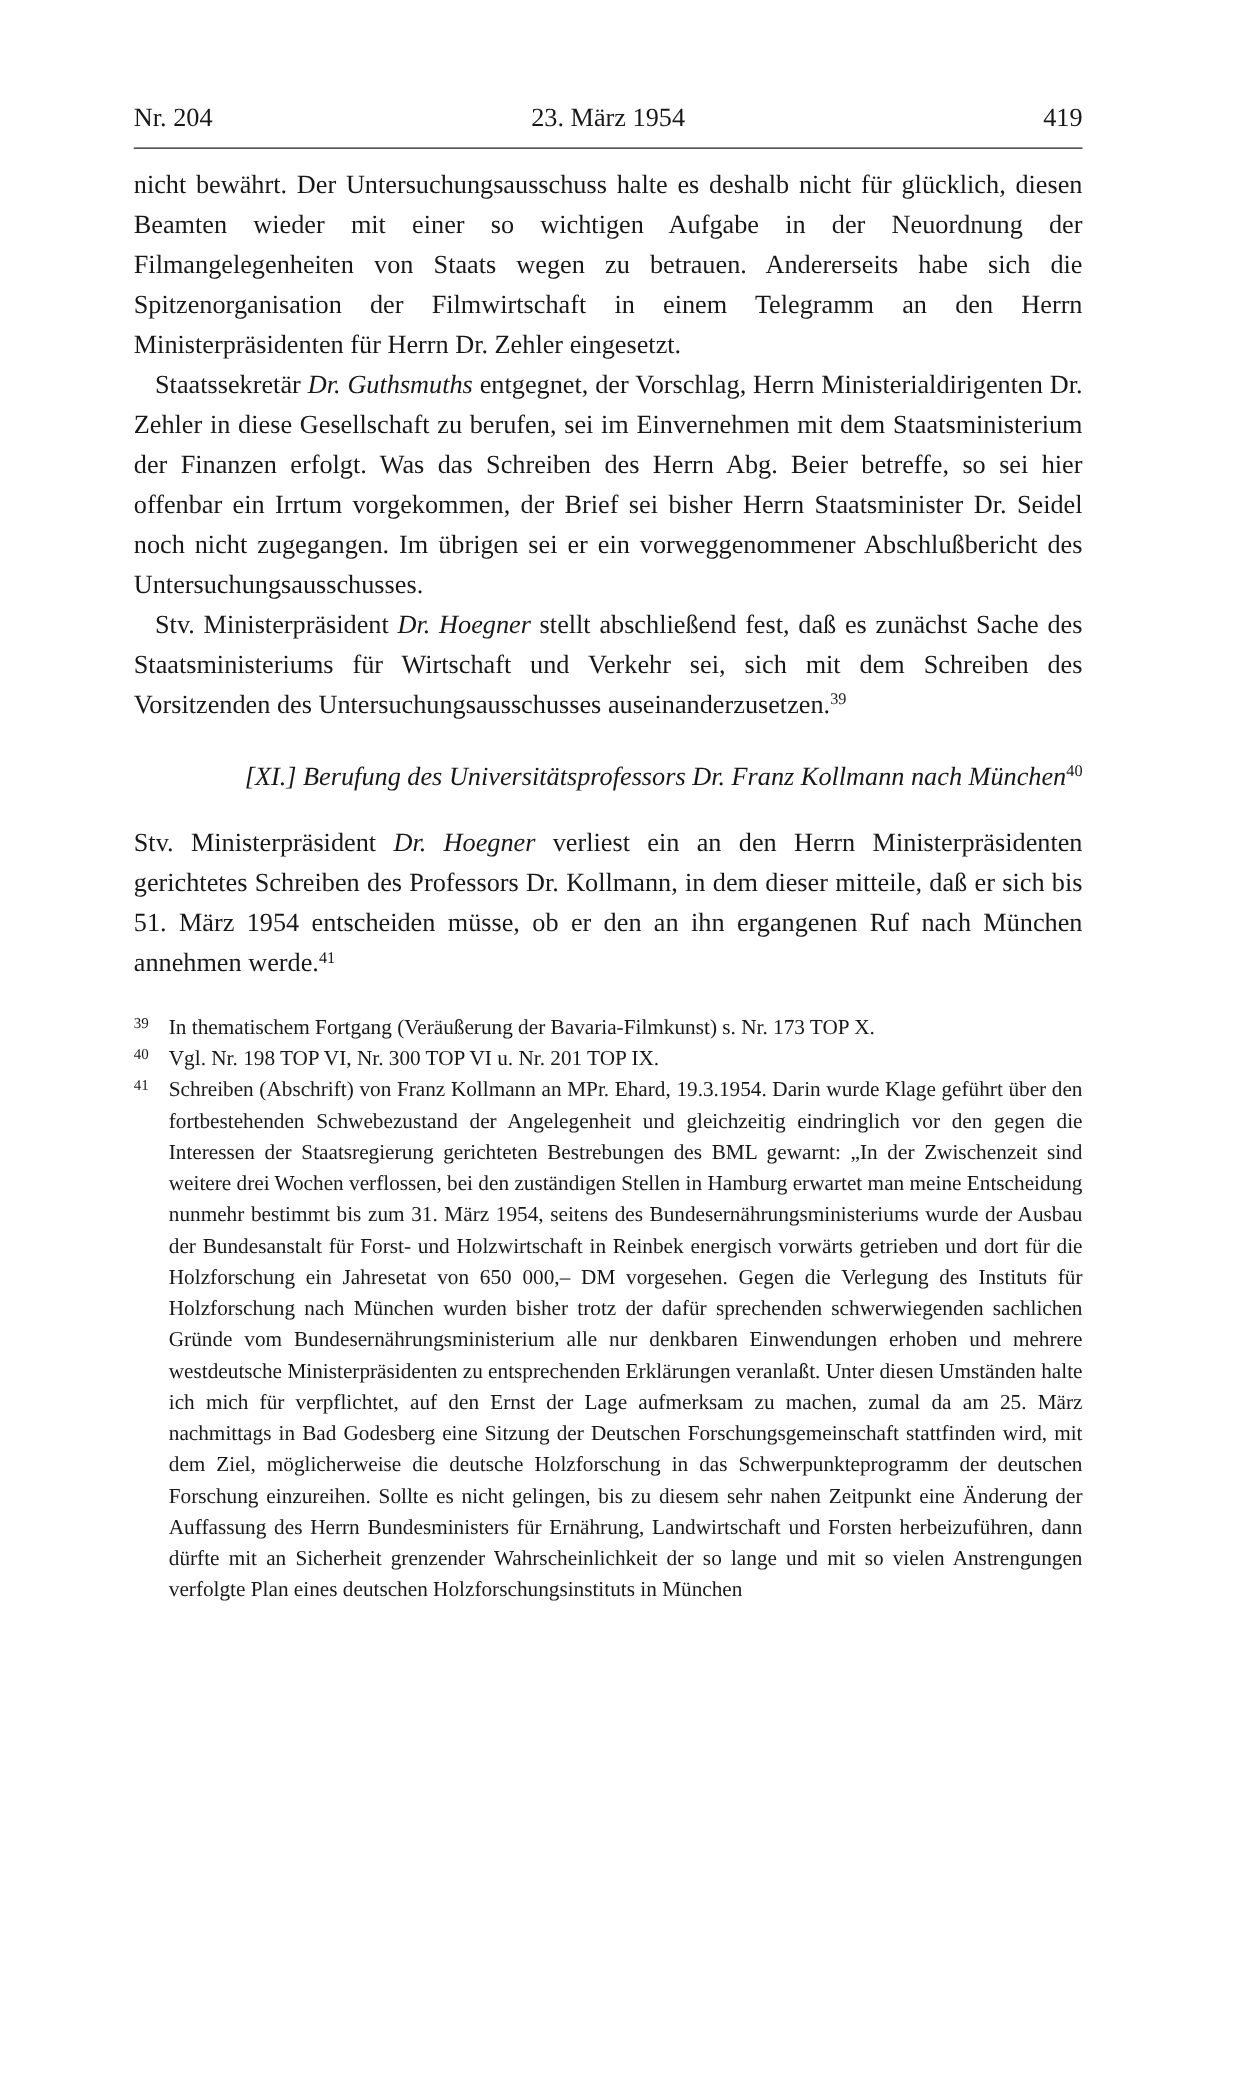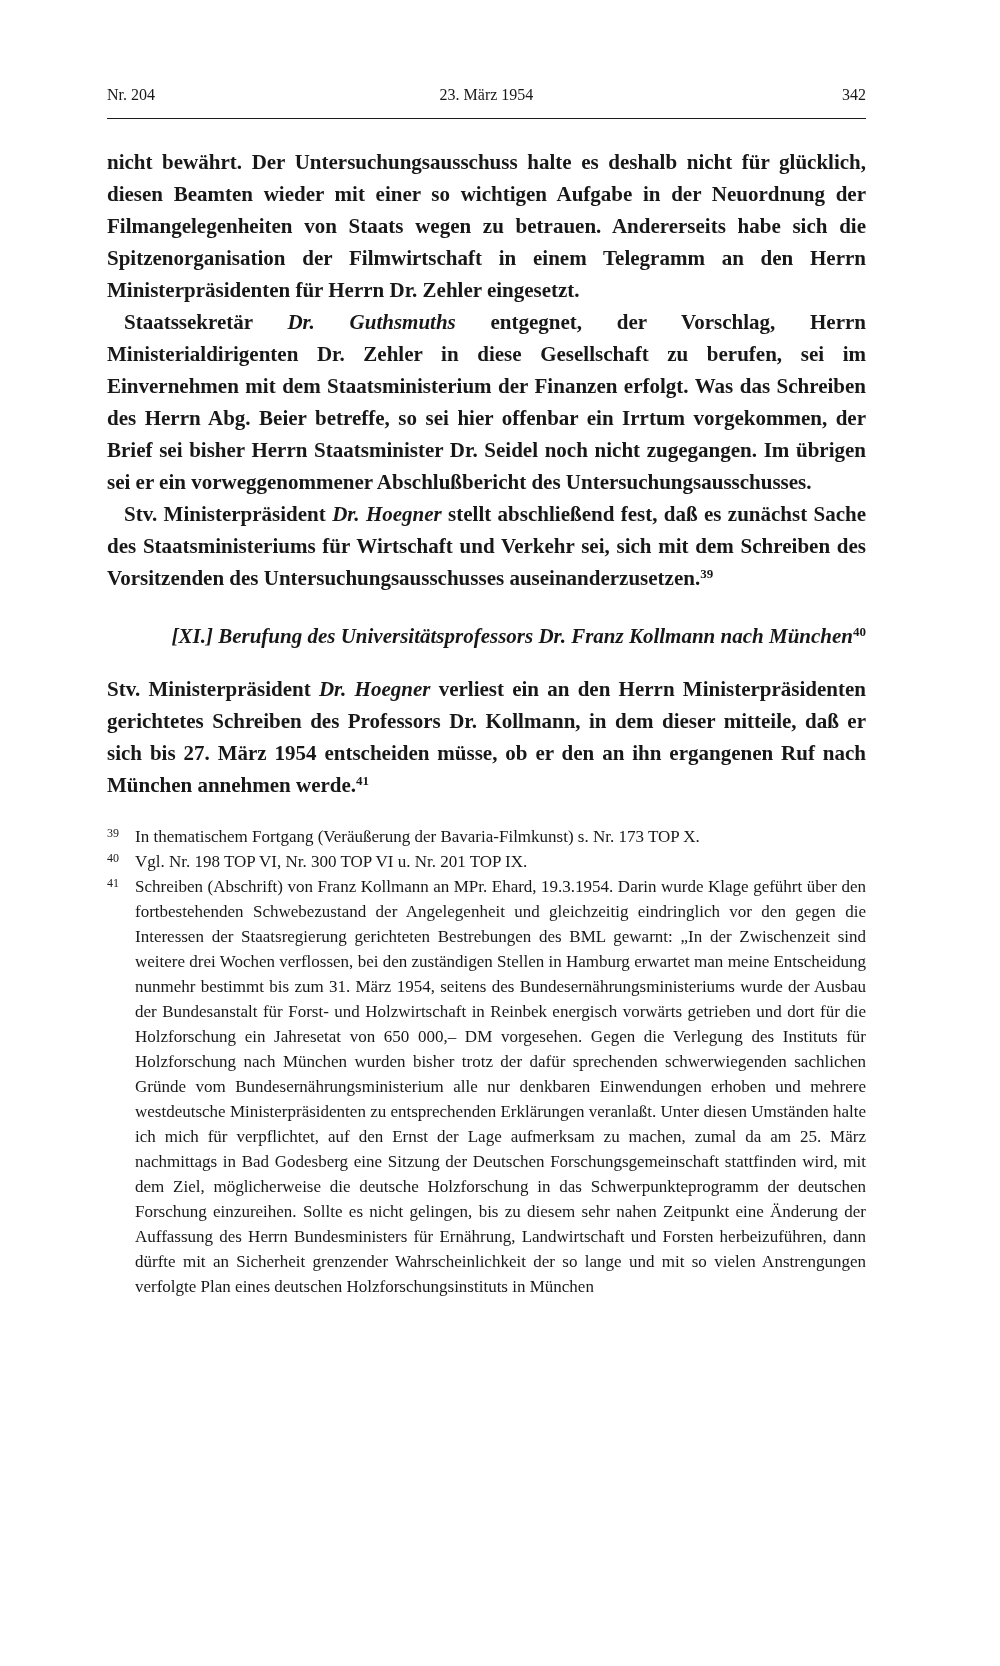--- a/index.html
+++ b/index.html
@@ -16,36 +16,35 @@
     font-family: "Liberation Serif", serif;
     box-sizing: border-box;
     padding: 84px 134px 0 107px;
     overflow: hidden;
   }
   
   .running-head {
     display: grid;
     grid-template-columns: 1fr auto 1fr;
     align-items: baseline;
-    font-size: 16px;
+    font-size: 21px;
     line-height: 21px;
     padding-bottom: 13px;
     border-bottom: 1.6px solid #1c1c1c;
   }
   .running-head .left  { text-align: left; }
   .running-head .mid   { text-align: right; }
   .running-head .right { text-align: right; }
 
   
   .body-text {
-    margin-top: 27px;
+    margin-top: 12px;
     font-size: 21px;
     line-height: 32px;
     text-align: justify;
-    font-weight: bold;
   }
   .para { margin: 0; }
   .para.indent { text-indent: 17px; }
   .body-text sup, .section-heading sup {
     font-size: 13px;
     line-height: 0;
     vertical-align: 7px;
     font-style: normal;
   }
   .section-heading {
@@ -74,31 +73,31 @@
   }
 </style>
 </head>
 <body>
 
 <div class="page">
 
   <div class="running-head">
     <span class="left">Nr. 204</span>
     <span class="mid">23. März 1954</span>
-    <span class="right">342</span>
+    <span class="right">419</span>
   </div>
 
   <div class="body-text">
     <p class="para"><span>nicht bewährt. Der Untersuchungsausschuss halte es deshalb nicht für glücklich, diesen Beamten wieder mit einer so wichtigen Aufgabe in der Neuordnung der Filmangelegenheiten von Staats wegen zu betrauen. Andererseits habe sich die Spitzenorganisation der Filmwirtschaft in einem Telegramm an den Herrn Ministerpräsidenten für Herrn Dr. Zehler eingesetzt.</span></p>
     <p class="para indent"><span>Staatssekretär </span><i>Dr. Guthsmuths</i><span> entgegnet, der Vorschlag, Herrn Ministerialdirigenten Dr. Zehler in diese Gesellschaft zu berufen, sei im Einvernehmen mit dem Staatsministerium der Finanzen erfolgt. Was das Schreiben des Herrn Abg. Beier betreffe, so sei hier offenbar ein Irrtum vorgekommen, der Brief sei bisher Herrn Staatsminister Dr. Seidel noch nicht zugegangen. Im übrigen sei er ein vorweggenommener Abschlußbericht des Untersuchungsausschusses.</span></p>
     <p class="para indent"><span>Stv. Ministerpräsident </span><i>Dr. Hoegner</i><span> stellt abschließend fest, daß es zunächst Sache des Staatsministeriums für Wirtschaft und Verkehr sei, sich mit dem Schreiben des Vorsitzenden des Untersuchungsausschusses auseinanderzusetzen.</span><sup>39</sup></p>
 
     <p class="section-heading"><i>[XI.] Berufung des Universitätsprofessors Dr. Franz Kollmann nach München</i><sup>40</sup></p>
 
-    <p class="para"><span>Stv. Ministerpräsident </span><i>Dr. Hoegner</i><span> verliest ein an den Herrn Ministerpräsidenten gerichtetes Schreiben des Professors Dr. Kollmann, in dem dieser mitteile, daß er sich bis 27. März 1954 entscheiden müsse, ob er den an ihn ergangenen Ruf nach München annehmen werde.</span><sup>41</sup></p>
+    <p class="para"><span>Stv. Ministerpräsident </span><i>Dr. Hoegner</i><span> verliest ein an den Herrn Ministerpräsidenten gerichtetes Schreiben des Professors Dr. Kollmann, in dem dieser mitteile, daß er sich bis 51. März 1954 entscheiden müsse, ob er den an ihn ergangenen Ruf nach München annehmen werde.</span><sup>41</sup></p>
   </div>
 
   <div class="footnotes">
     <div class="footnote">
       <span class="fn-num">39</span>
       <span class="fn-text">In thematischem Fortgang (Veräußerung der Bavaria-Filmkunst) s. Nr. 173 TOP X.</span>
     </div>
     <div class="footnote">
       <span class="fn-num">40</span>
       <span class="fn-text">Vgl. Nr. 198 TOP VI, Nr. 300 TOP VI u. Nr. 201 TOP IX.</span>

